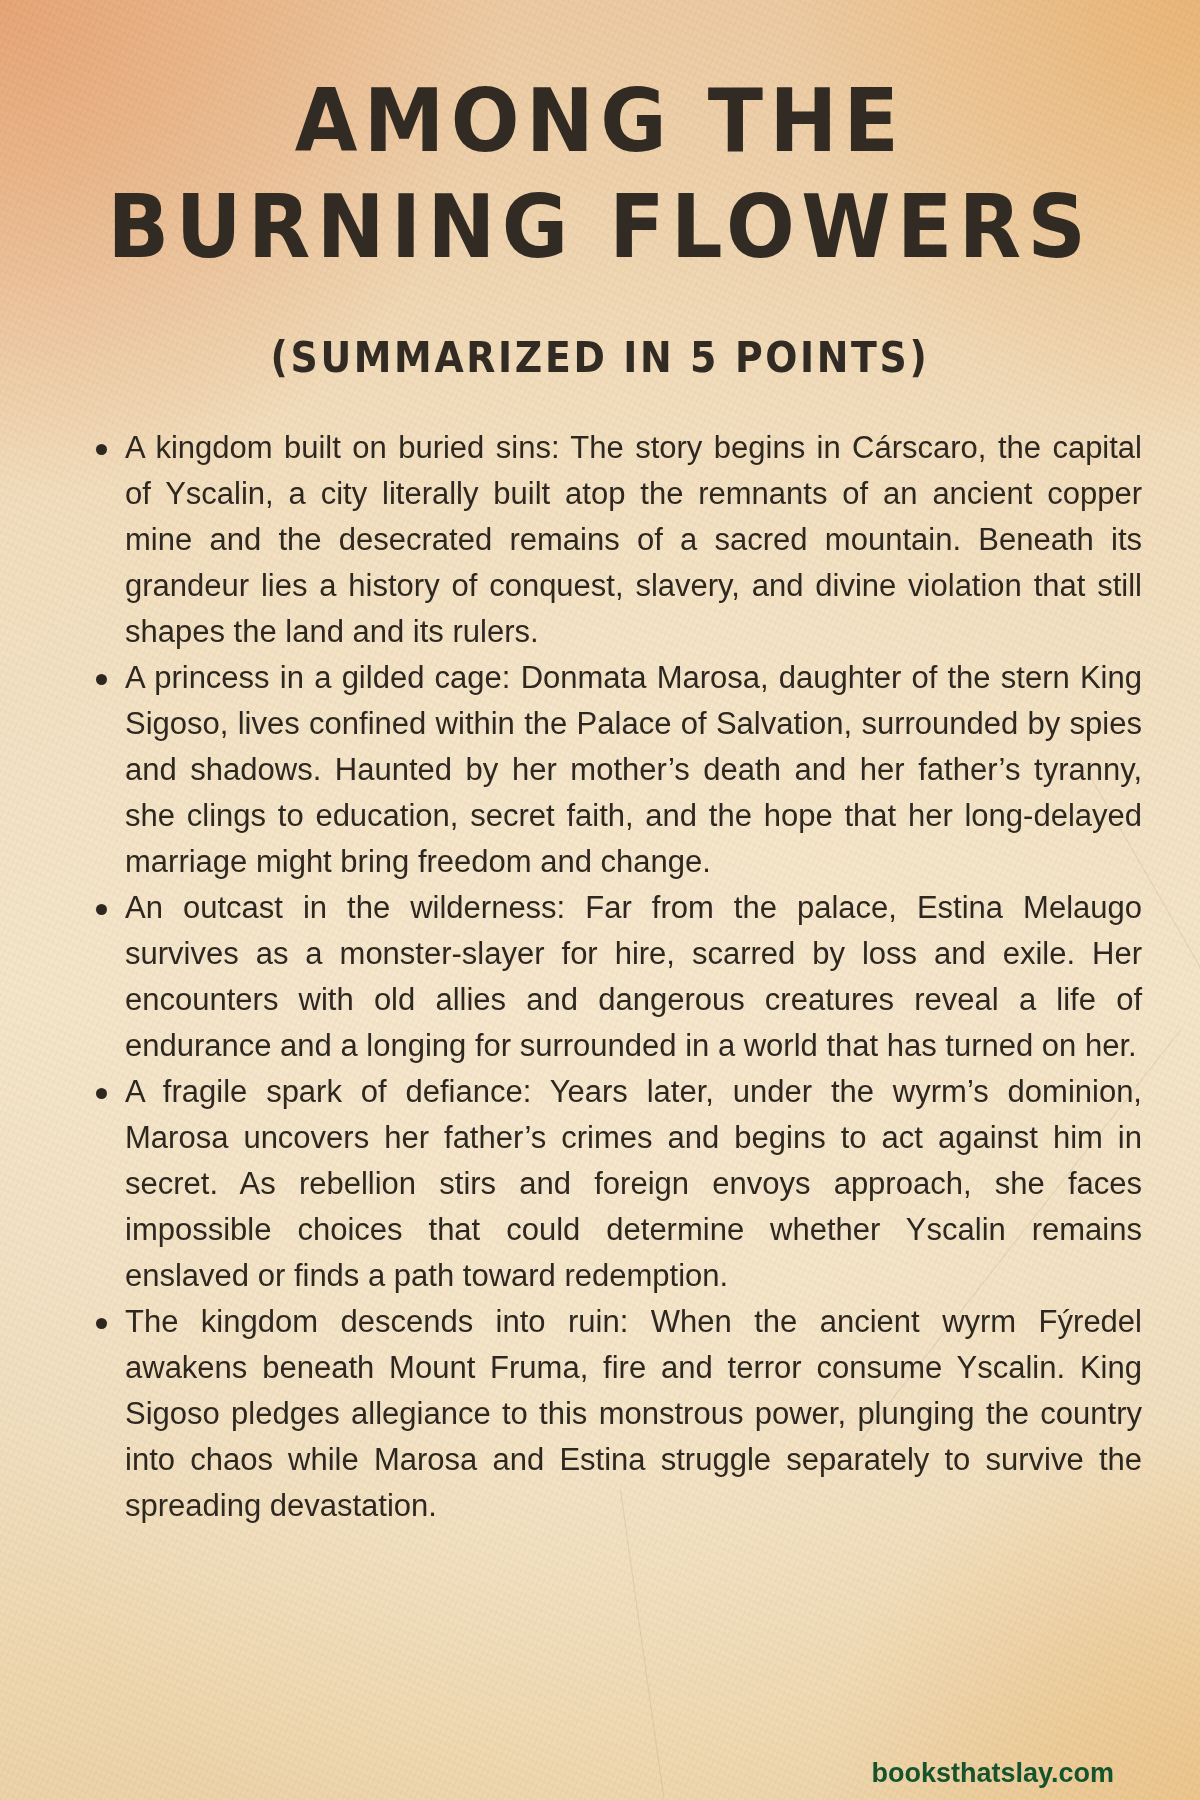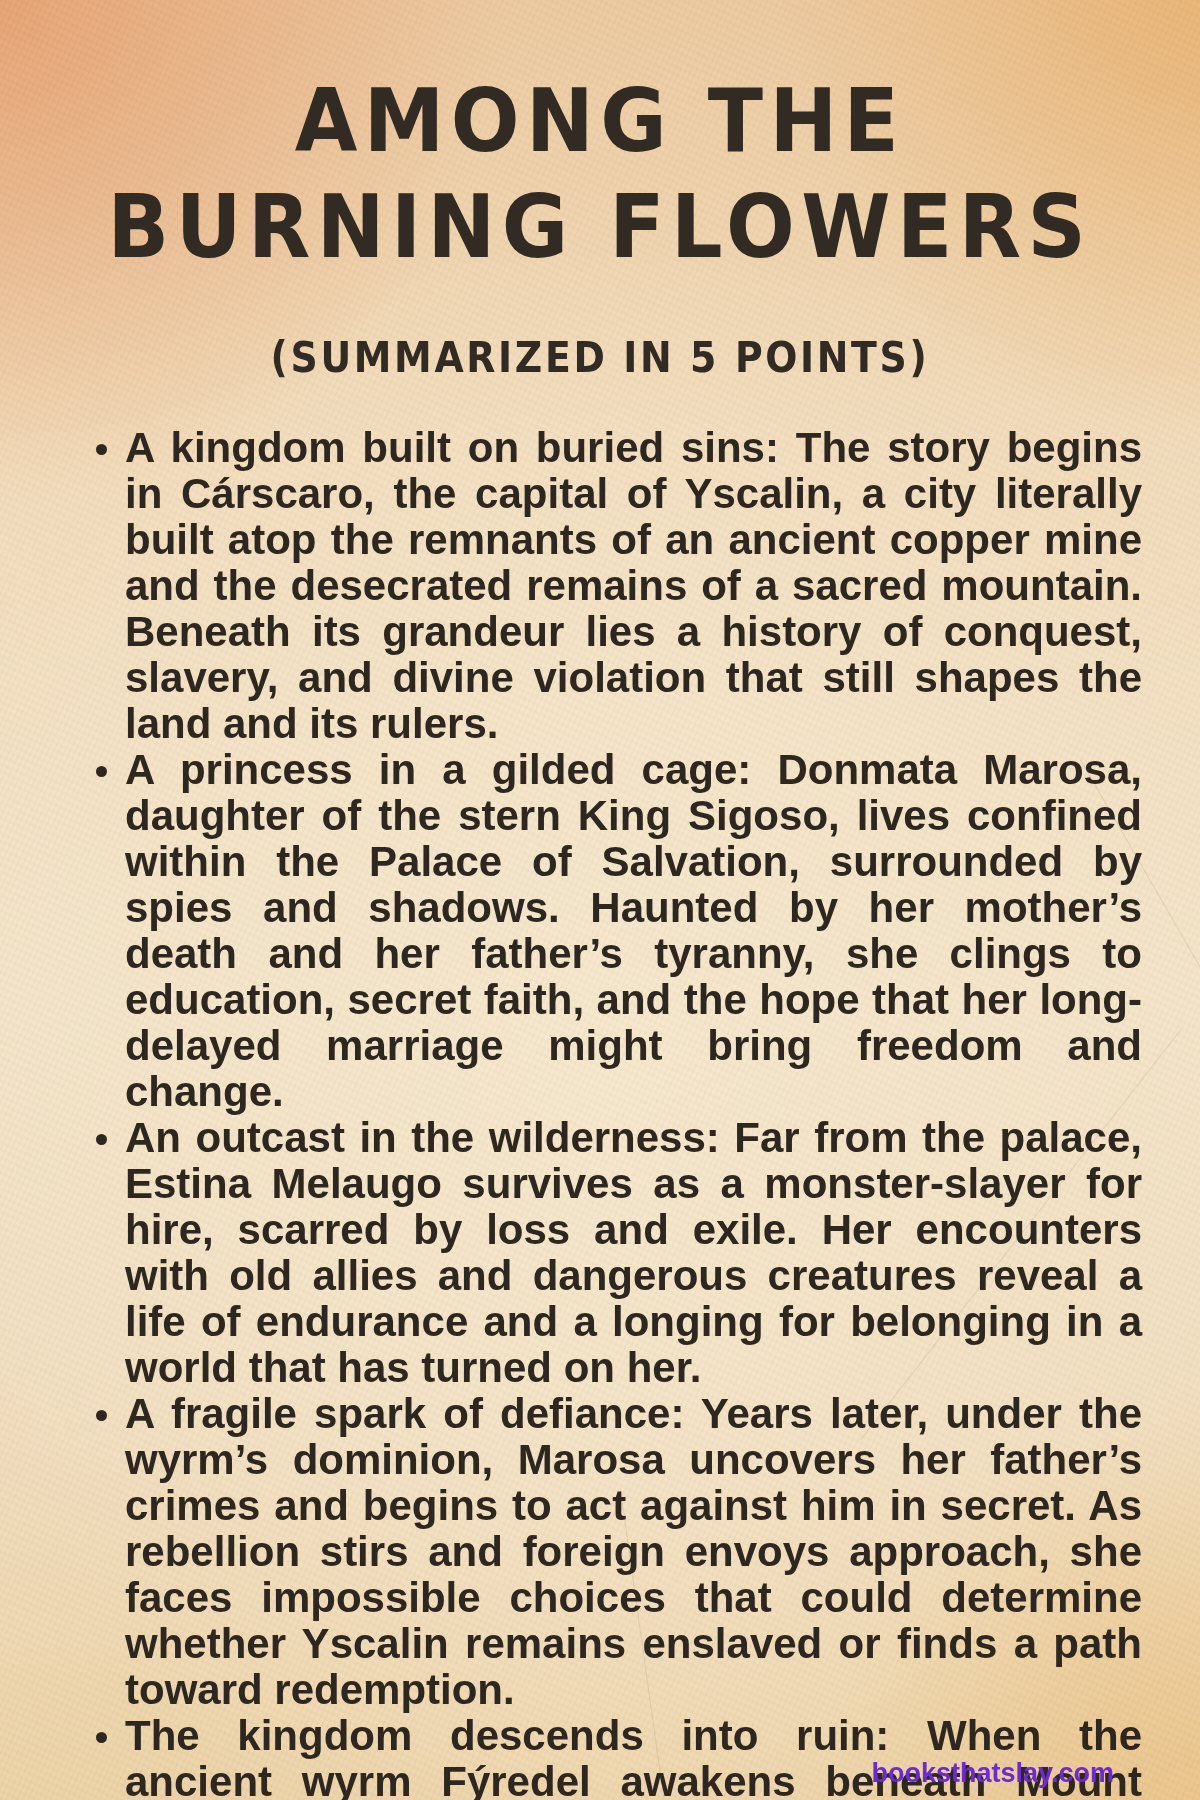--- a/index.html
+++ b/index.html
@@ -70,43 +70,43 @@
       top: 425px;
       width: 1052px;
       margin: 0;
       padding: 0;
       list-style: none;
     }
     .point {
       position: relative;
       padding-left: 35px;
       font-family: "Liberation Sans", sans-serif;
-      font-weight: bold;
-      font-size: 42px;
+      font-weight: normal;
+      font-size: 31px;
       line-height: 46px;
       text-align: justify;
       color: #2e2720;
     }
     .bullet {
       position: absolute;
       left: 6px;
       top: 19px;
       width: 11px;
       height: 11px;
       border-radius: 50%;
       background: #2e2720;
     }
     .footer {
       position: absolute;
       right: 86px;
       top: 1758px;
       font-family: "Liberation Sans", sans-serif;
       font-weight: bold;
       font-size: 27px;
-      color: #6d28d9;
+      color: #14532d;
       margin: 0;
     }
   </style>
 </head>
 <body>
 
 <div class="texture"></div>
 <div class="crease" style="left:1180px; top:1030px; height:520px; transform: rotate(38deg);"></div>
 <div class="crease" style="left:1080px; top:760px; height:240px; transform: rotate(-30deg);"></div>
 <div class="crease" style="left:620px; top:1490px; height:310px; transform: rotate(-8deg);"></div>
@@ -122,21 +122,21 @@
   <li class="point">
     <span class="bullet"></span>
     <span>A kingdom built on buried sins: The story begins in Cárscaro, the capital of Yscalin, a city literally built atop the remnants of an ancient copper mine and the desecrated remains of a sacred mountain. Beneath its grandeur lies a history of conquest, slavery, and divine violation that still shapes the land and its rulers.</span>
   </li>
   <li class="point">
     <span class="bullet"></span>
     <span>A princess in a gilded cage: Donmata Marosa, daughter of the stern King Sigoso, lives confined within the Palace of Salvation, surrounded by spies and shadows. Haunted by her mother’s death and her father’s tyranny, she clings to education, secret faith, and the hope that her long-delayed marriage might bring freedom and change.</span>
   </li>
   <li class="point">
     <span class="bullet"></span>
-    <span>An outcast in the wilderness: Far from the palace, Estina Melaugo survives as a monster-slayer for hire, scarred by loss and exile. Her encounters with old allies and dangerous creatures reveal a life of endurance and a longing for belonging in a world that has turned on her.</span>
+    <span>An outcast in the wilderness: Far from the palace, Estina Melaugo survives as a monster-slayer for hire, scarred by loss and exile. Her encounters with old allies and dangerous creatures reveal a life of endurance and a longing for surrounded in a world that has turned on her.</span>
   </li>
   <li class="point">
     <span class="bullet"></span>
     <span>A fragile spark of defiance: Years later, under the wyrm’s dominion, Marosa uncovers her father’s crimes and begins to act against him in secret. As rebellion stirs and foreign envoys approach, she faces impossible choices that could determine whether Yscalin remains enslaved or finds a path toward redemption.</span>
   </li>
   <li class="point">
     <span class="bullet"></span>
     <span>The kingdom descends into ruin: When the ancient wyrm Fýredel awakens beneath Mount Fruma, fire and terror consume Yscalin. King Sigoso pledges allegiance to this monstrous power, plunging the country into chaos while Marosa and Estina struggle separately to survive the spreading devastation.</span>
   </li>
 </ul>

